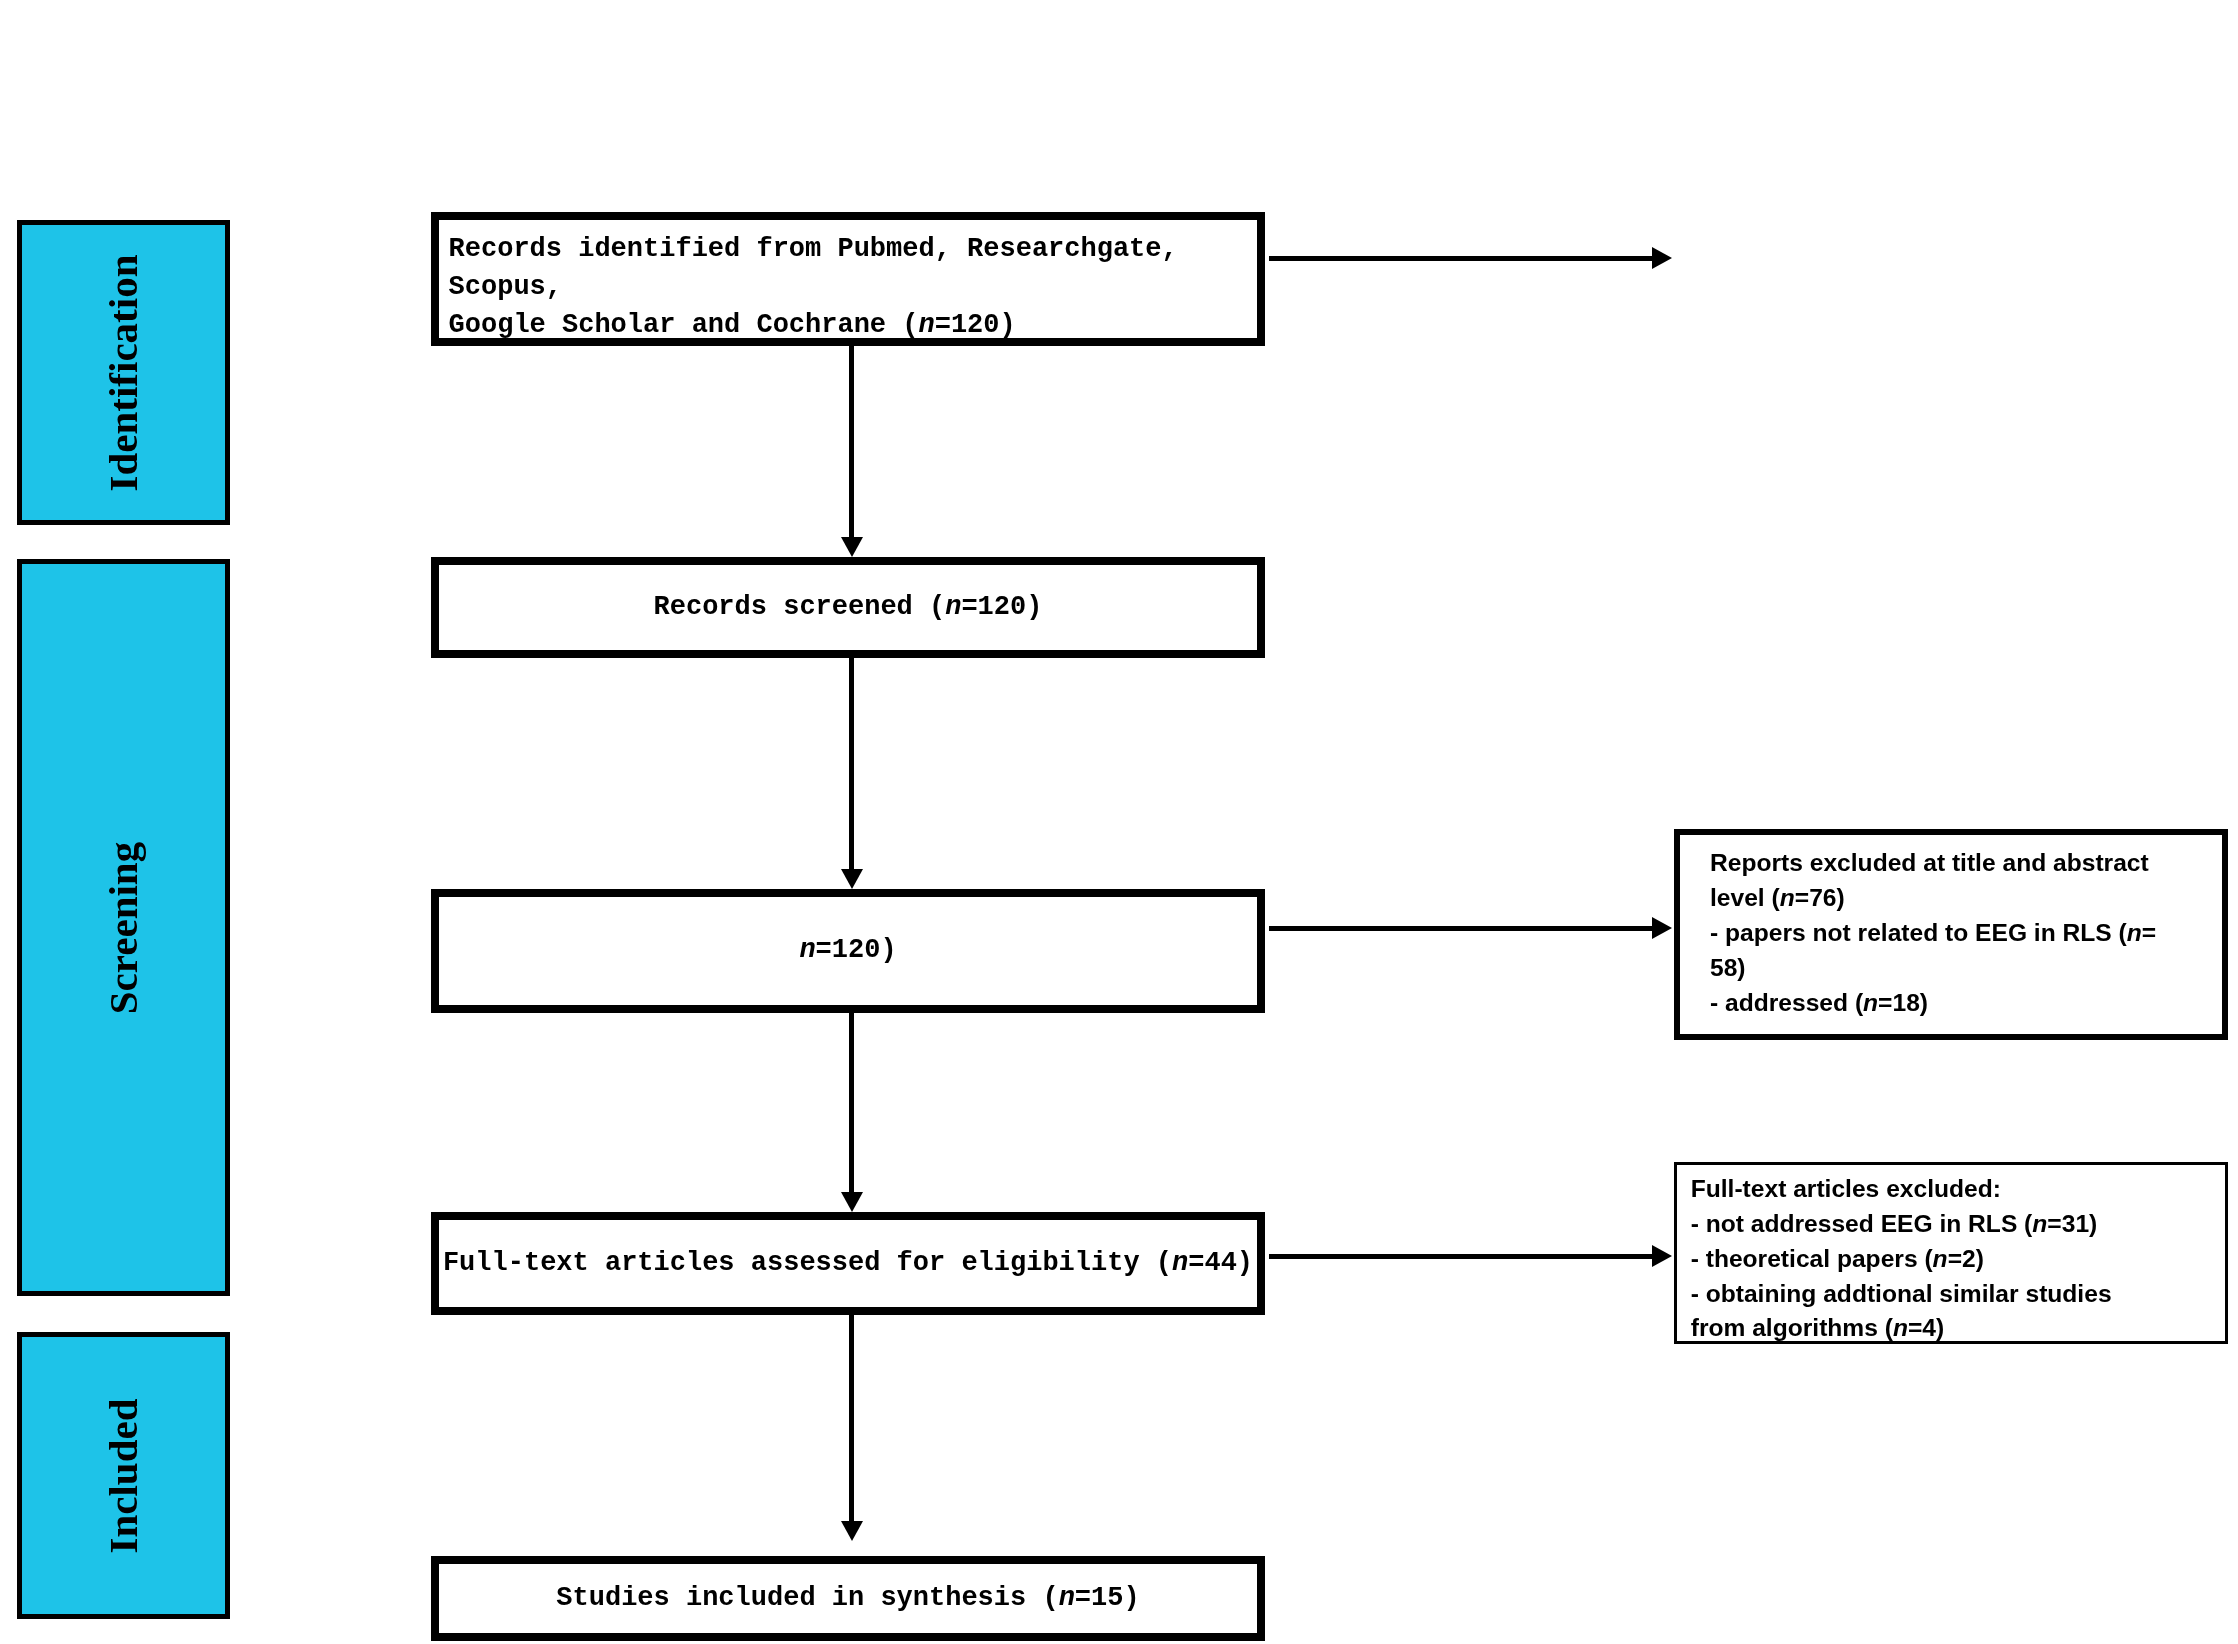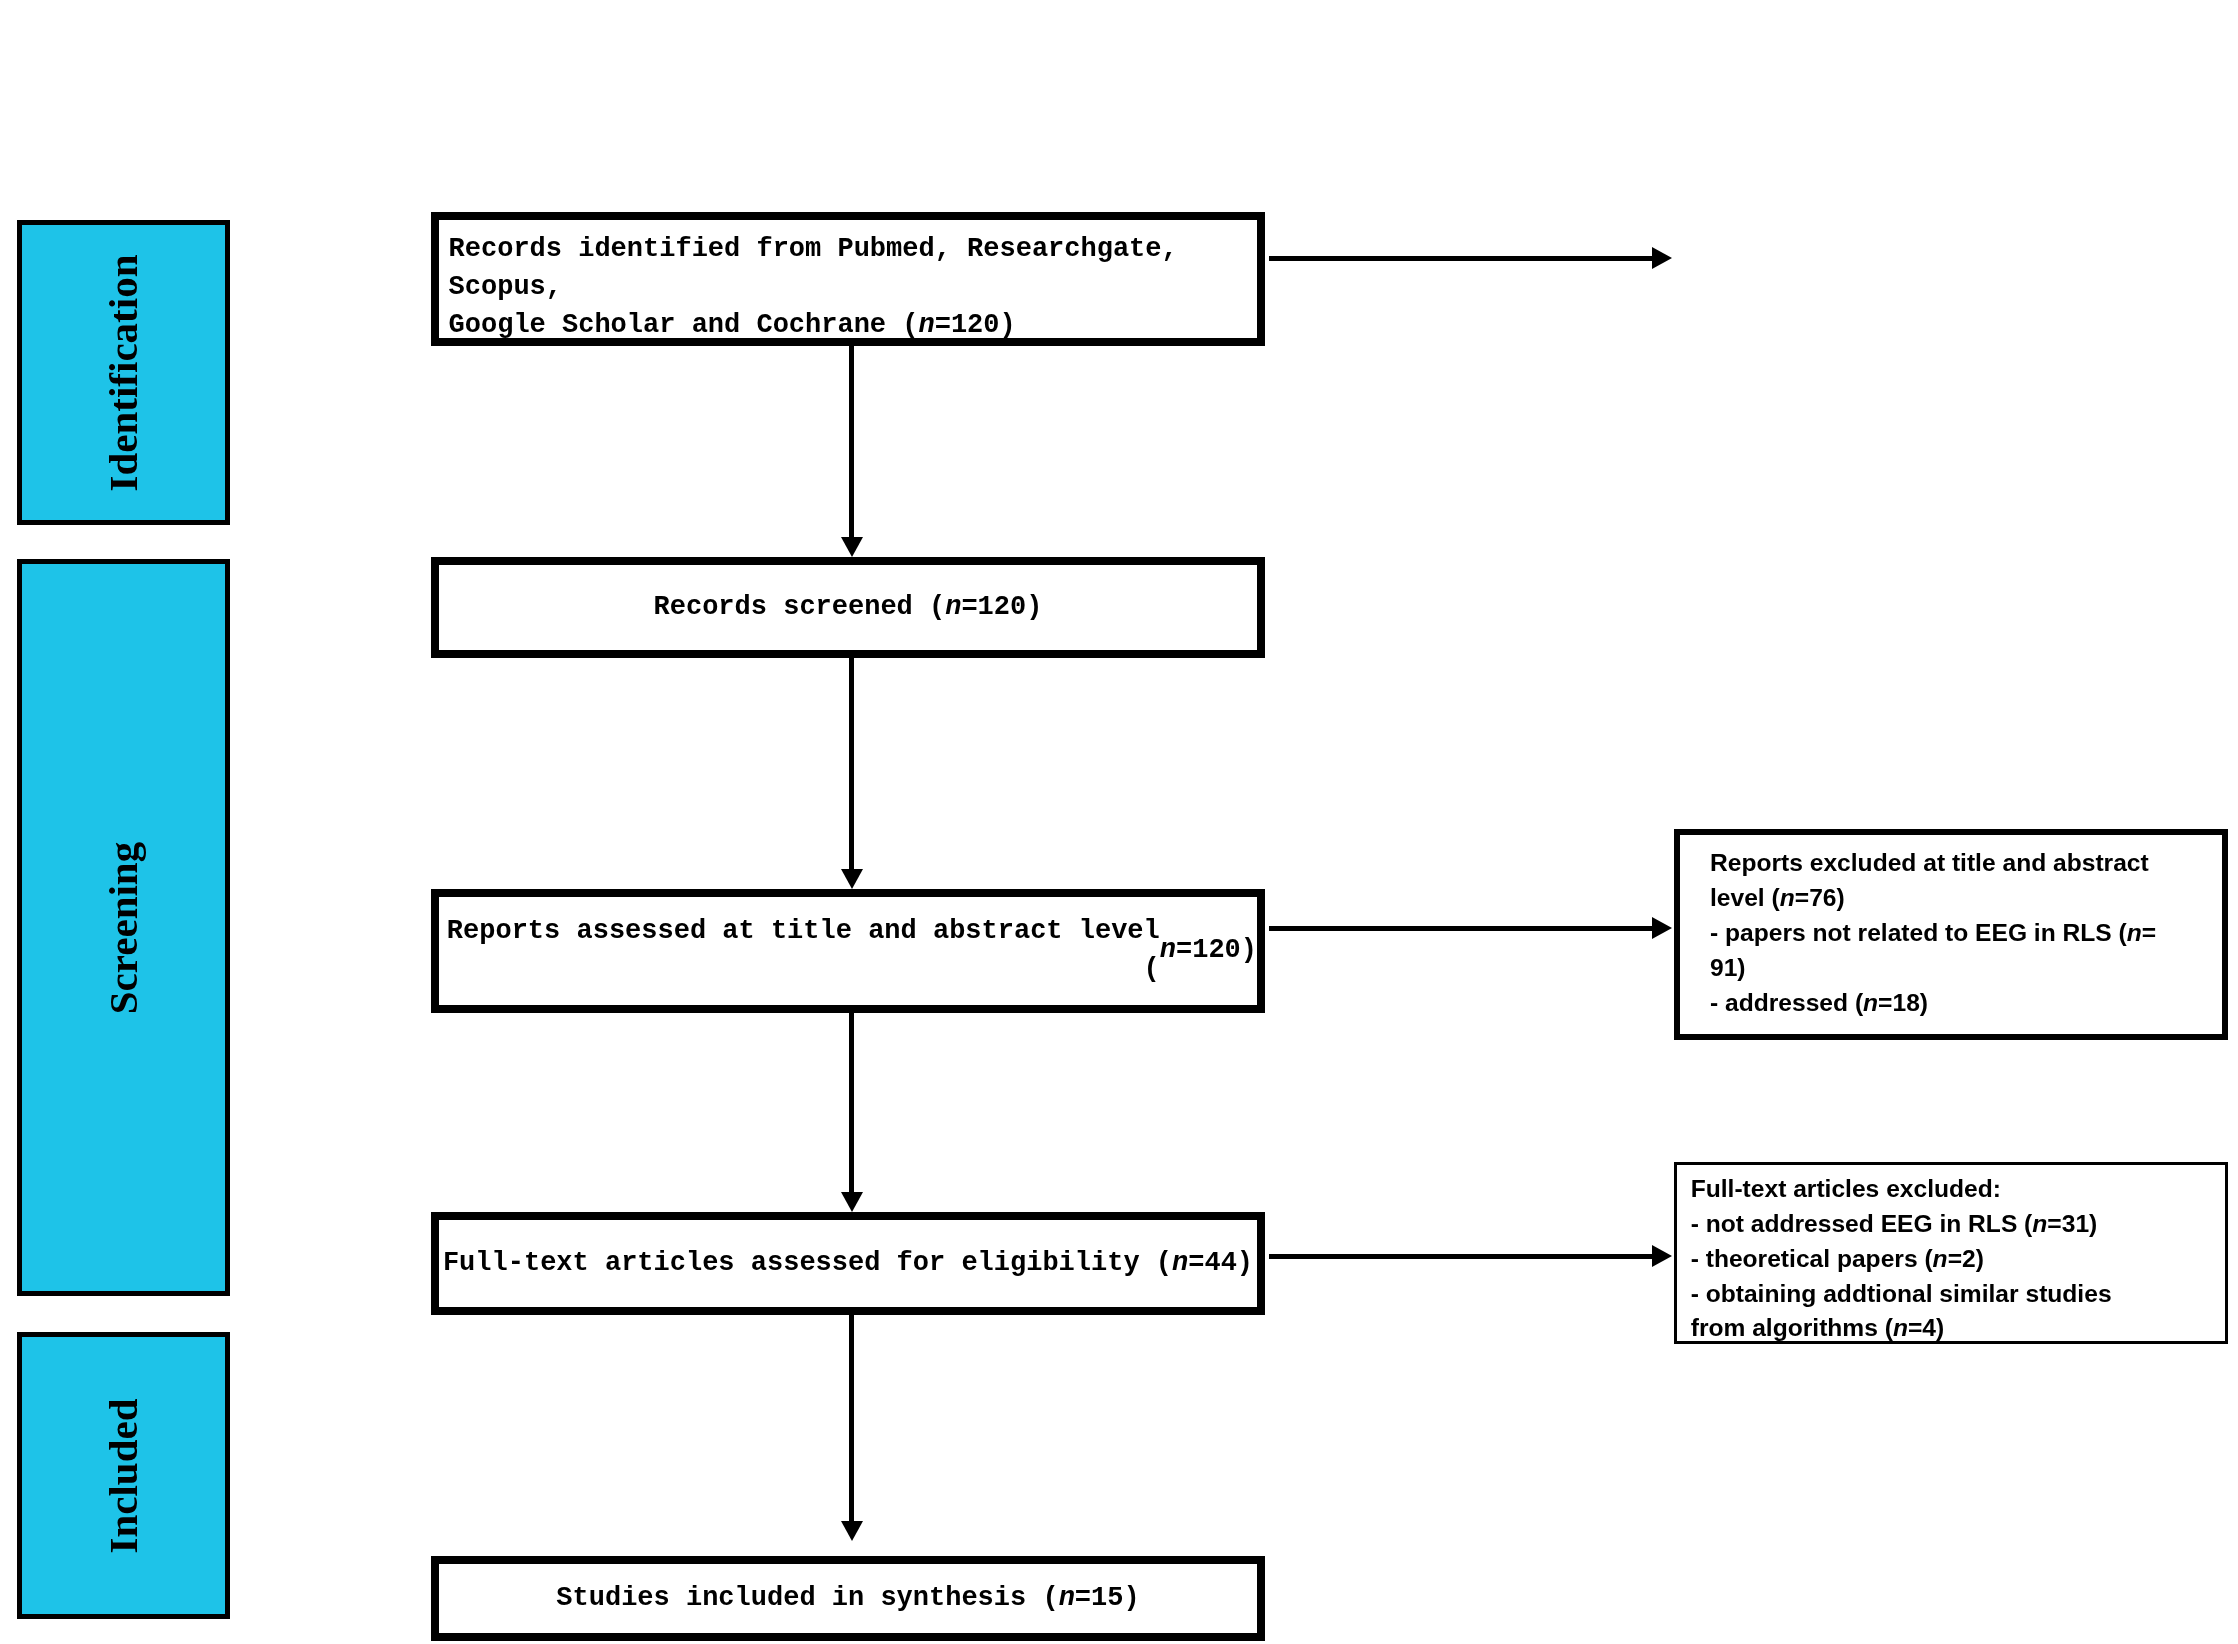--- a/index.html
+++ b/index.html
@@ -82,36 +82,35 @@
     <span>Included</span>
   </div>
 
   <div class="mbox mbox-1"><span>Records identified from Pubmed, Researchgate, Scopus,</span><br><span> Google Scholar and Cochrane (</span><span style="font-style: italic;">n</span><span>=120)</span></div>
   <div class="mbox mbox-2 center">
       <span>Records screened (</span>
       <span style="font-style: italic;">n</span>
       <span>=120)</span>
     </div>
   <div class="mbox mbox-3 center">
-      <span>Reports assessed at title and abstract level (</span>
       <span style="font-style: italic;">n</span>
       <span>=120)</span>
     </div>
   <div class="mbox mbox-4 center">
       <span>Full-text articles assessed for eligibility (</span>
       <span style="font-style: italic;">n</span>
       <span>=44)</span>
     </div>
   <div class="mbox mbox-5 center">
       <span>Studies included in synthesis (</span>
       <span style="font-style: italic;">n</span>
       <span>=15)</span>
     </div>
 
-  <div class="rbox rbox-2"><span>Reports excluded at title and abstract</span><br><span>level (</span><span style="font-style: italic;">n</span><span>=76)</span><br><span>- papers not related to EEG in RLS (</span><span style="font-style: italic;">n</span><span>=</span><br><span>91)</span><br><span>- addressed (</span><span style="font-style: italic;">n</span><span>=18)</span></div>
+  <div class="rbox rbox-2"><span>Reports excluded at title and abstract</span><br><span>level (</span><span style="font-style: italic;">n</span><span>=76)</span><br><span>- papers not related to EEG in RLS (</span><span style="font-style: italic;">n</span><span>=</span><br><span>58)</span><br><span>- addressed (</span><span style="font-style: italic;">n</span><span>=18)</span></div>
   <div class="rbox rbox-3"><span>Full-text articles excluded:</span><br><span>- not addressed EEG in RLS (</span><span style="font-style: italic;">n</span><span>=31)</span><br><span>- theoretical papers (</span><span style="font-style: italic;">n</span><span>=2)</span><br><span>- obtaining addtional similar studies</span><br><span>from algorithms (</span><span style="font-style: italic;">n</span><span>=4)</span></div>
 
   <div class="vline" style="top:346px;height:191px;"></div>
   <div class="ah-down" style="top:537px;"></div>
 
   <div class="vline" style="top:658px;height:212px;"></div>
   <div class="ah-down" style="top:869px;"></div>
 
   <div class="vline" style="top:1013px;height:179px;"></div>
   <div class="ah-down" style="top:1192px;"></div>

